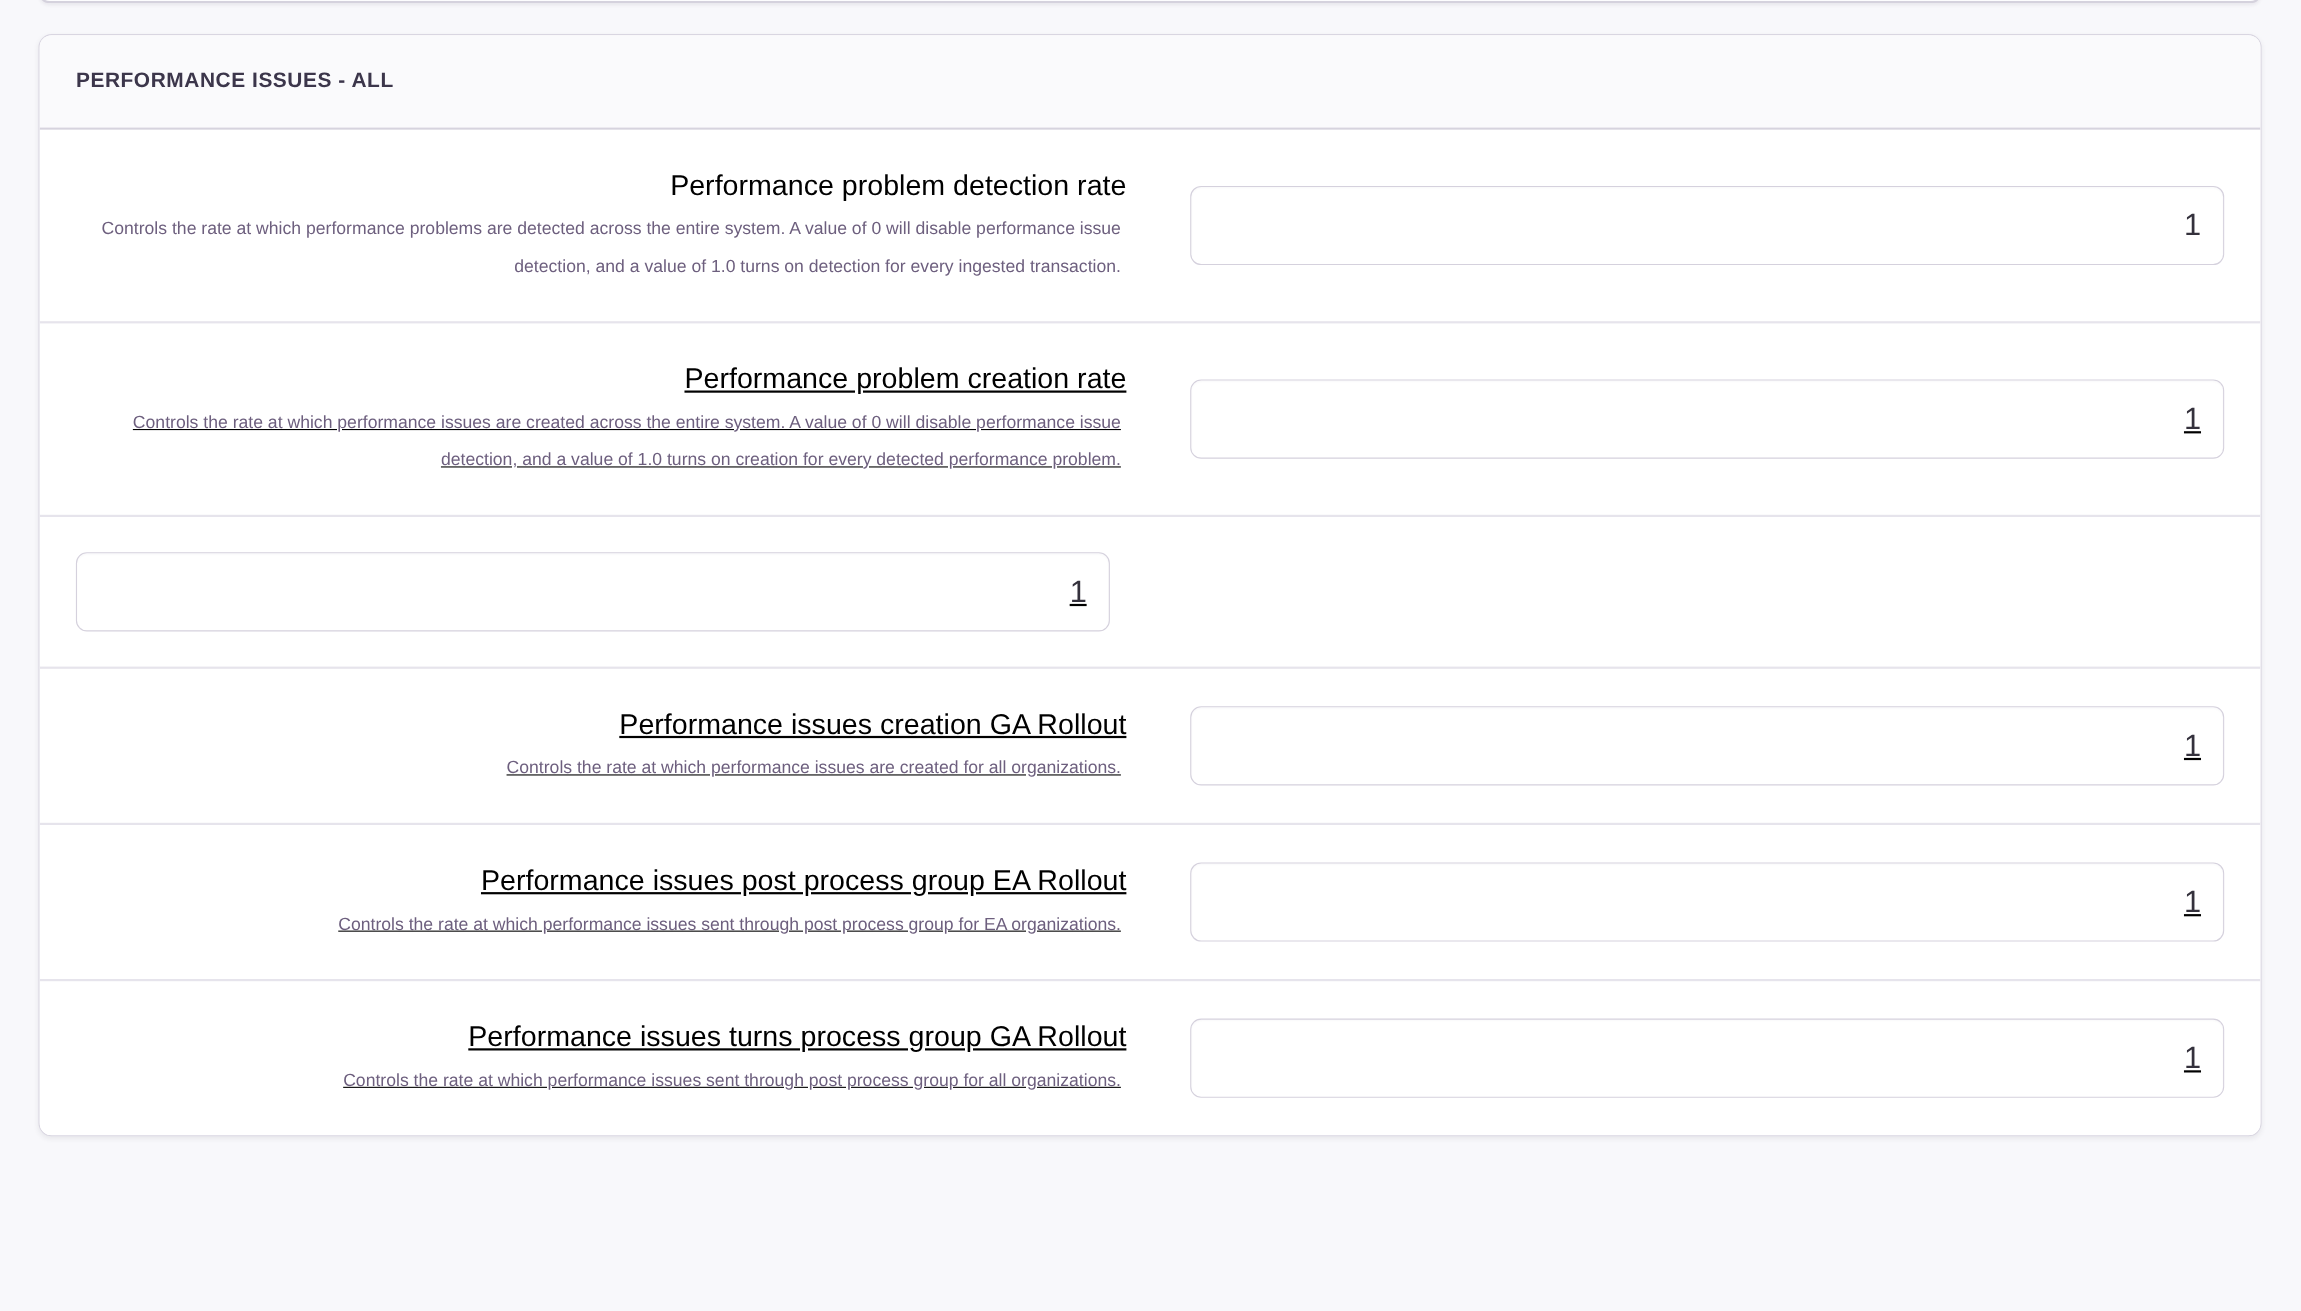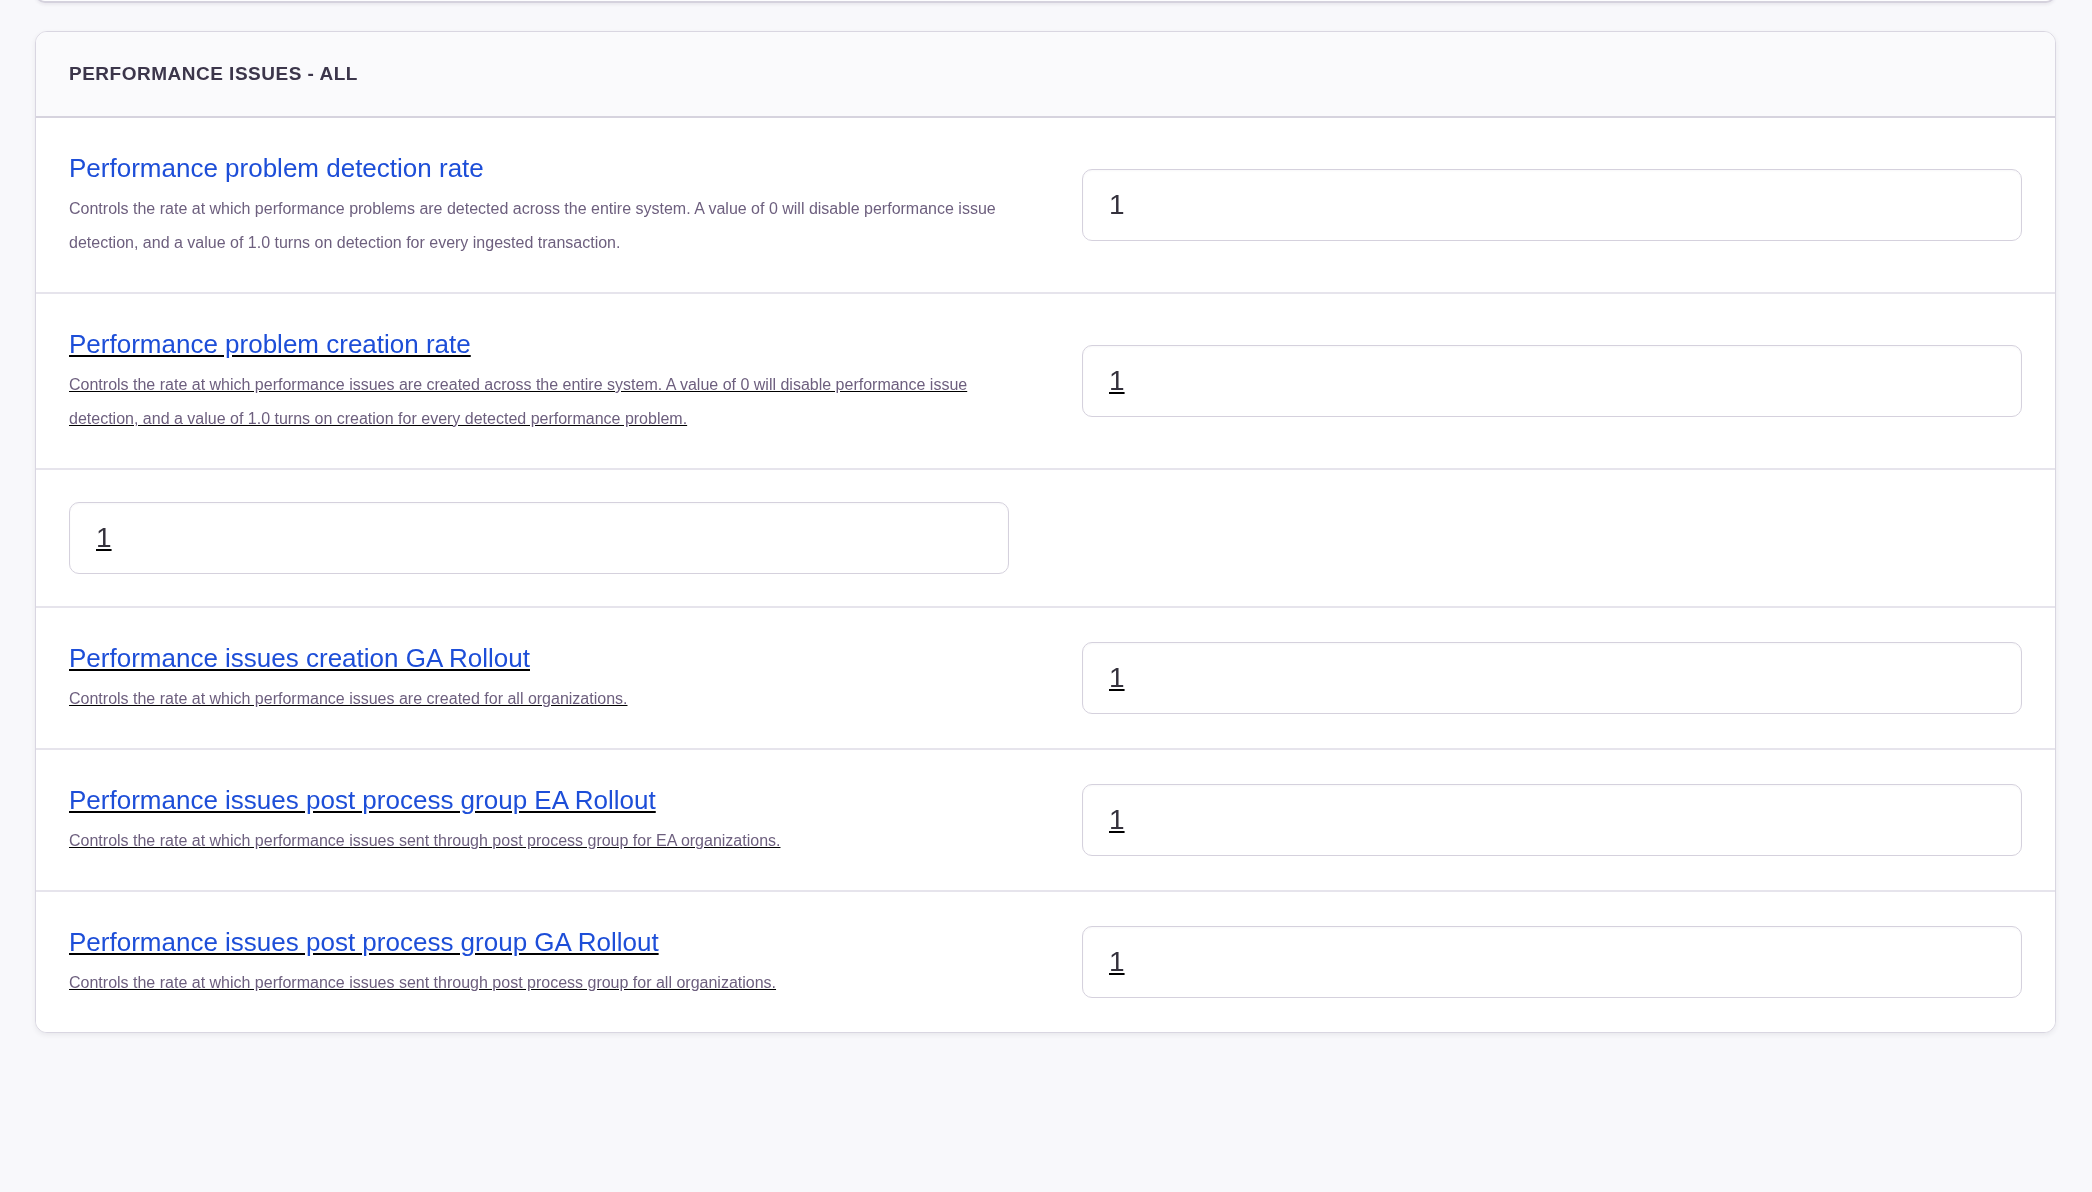--- a/index.html
+++ b/index.html
@@ -1,15 +1,15 @@
 <!DOCTYPE html>
 <html><head>
 <meta charset="utf-8">
 <style>
-  * { margin: 0; padding: 0; box-sizing: border-box; }
+  * { margin: 0; padding: 0; box-sizing: border-box; text-align: right; }
   html, body {
     width: 2092px; height: 1192px;
     background: #f8f8fb;
     font-family: "Liberation Sans", "DejaVu Sans", sans-serif;
     overflow: hidden;
     position: relative;
   }
 
   
   .prev-card-bottom {
@@ -55,21 +55,21 @@
     justify-content: space-between;
     padding: 32px 33px;
     background: #ffffff;
   }
   .row + .row { border-top: 2px solid #e6e4ec; text-decoration: underline; }
 
   .field-text { width: 955px; }
   .field-label {
     font-size: 26px;
     line-height: 36px;
-    color: #1d4ed8;
+    color: #000000;
     margin-bottom: 6px;
   }
   .field-desc {
     font-size: 16px;
     line-height: 34px;
     color: #6d5f7e;
     max-width: 950px;
   }
 
   .field-input {
@@ -128,19 +128,19 @@
   <div class="row">
     <div class="field-text">
       <div class="field-label">Performance issues post process group EA Rollout</div>
       <div class="field-desc">Controls the rate at which performance issues sent through post process group for EA organizations.</div>
     </div>
     <input class="field-input" type="text" value="1" style="">
   </div>
 
   <div class="row">
     <div class="field-text">
-      <div class="field-label">Performance issues post process group GA Rollout</div>
+      <div class="field-label">Performance issues turns process group GA Rollout</div>
       <div class="field-desc">Controls the rate at which performance issues sent through post process group for all organizations.</div>
     </div>
     <input class="field-input" type="text" value="1" style="">
   </div>
 </div>
 </div>
 
 </body></html>

